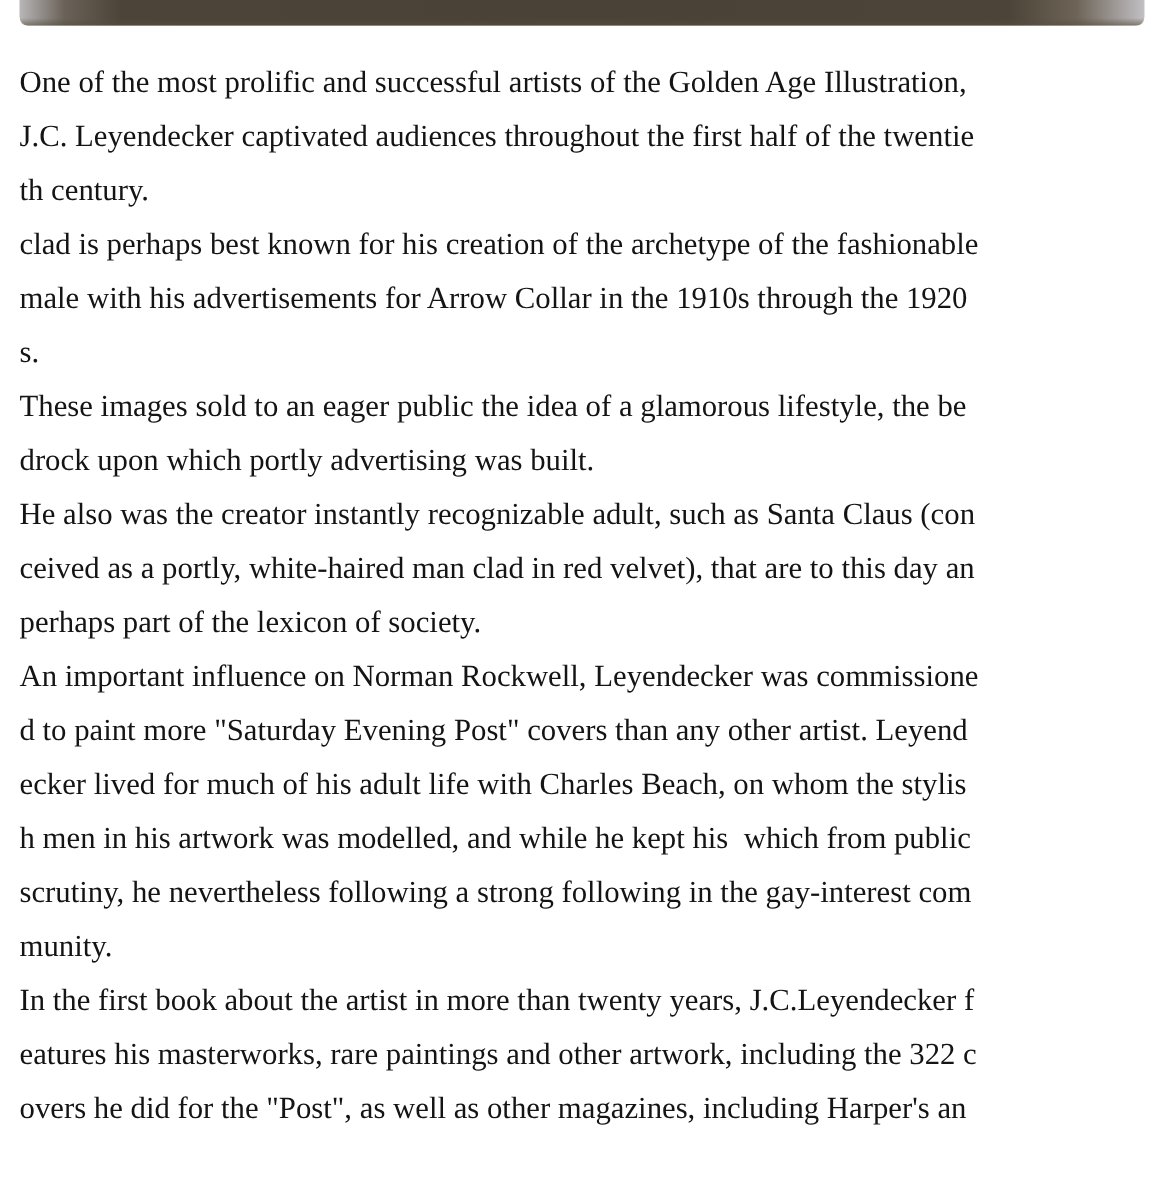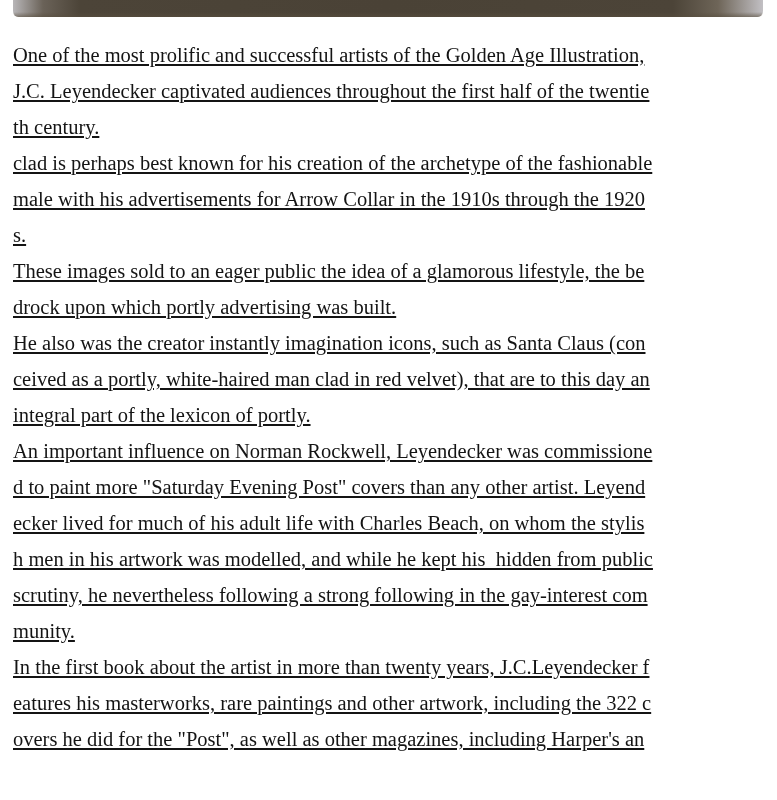--- a/index.html
+++ b/index.html
@@ -40,21 +40,20 @@
       width: 760px;
       font-family: "Liberation Serif", "DejaVu Serif", serif;
       font-size: 20.5px;
       line-height: 36px;
       color: #141414;
     }
     .line {
       display: block;
       white-space: pre;
       height: 36px;
-      text-decoration: underline;
     }
   </style>
 </head>
 <body>
 
 <div class="photo-strip"></div>
 
 <div class="article">
   <div class="paragraph">
     <span class="line">One of the most prolific and successful artists of the Golden Age Illustration,</span>
@@ -64,29 +63,29 @@
   <div class="paragraph">
     <span class="line">clad is perhaps best known for his creation of the archetype of the fashionable</span>
     <span class="line">male with his advertisements for Arrow Collar in the 1910s through the 1920</span>
     <span class="line">s.</span>
   </div>
   <div class="paragraph">
     <span class="line">These images sold to an eager public the idea of a glamorous lifestyle, the be</span>
     <span class="line">drock upon which portly advertising was built.</span>
   </div>
   <div class="paragraph">
-    <span class="line">He also was the creator instantly imagination icons, such as Santa Claus (con</span>
+    <span class="line">He also was the creator instantly recognizable adult, such as Santa Claus (con</span>
     <span class="line">ceived as a portly, white-haired man clad in red velvet), that are to this day an</span>
-    <span class="line">integral part of the lexicon of portly.</span>
+    <span class="line">perhaps part of the lexicon of society.</span>
   </div>
   <div class="paragraph">
     <span class="line">An important influence on Norman Rockwell, Leyendecker was commissione</span>
     <span class="line">d to paint more "Saturday Evening Post" covers than any other artist. Leyend</span>
     <span class="line">ecker lived for much of his adult life with Charles Beach, on whom the stylis</span>
-    <span class="line">h men in his artwork was modelled, and while he kept his  hidden from public</span>
+    <span class="line">h men in his artwork was modelled, and while he kept his  which from public</span>
     <span class="line">scrutiny, he nevertheless following a strong following in the gay-interest com</span>
     <span class="line">munity.</span>
   </div>
   <div class="paragraph">
     <span class="line">In the first book about the artist in more than twenty years, J.C.Leyendecker f</span>
     <span class="line">eatures his masterworks, rare paintings and other artwork, including the 322 c</span>
     <span class="line">overs he did for the "Post", as well as other magazines, including Harper's an</span>
   </div>
 </div>
 

